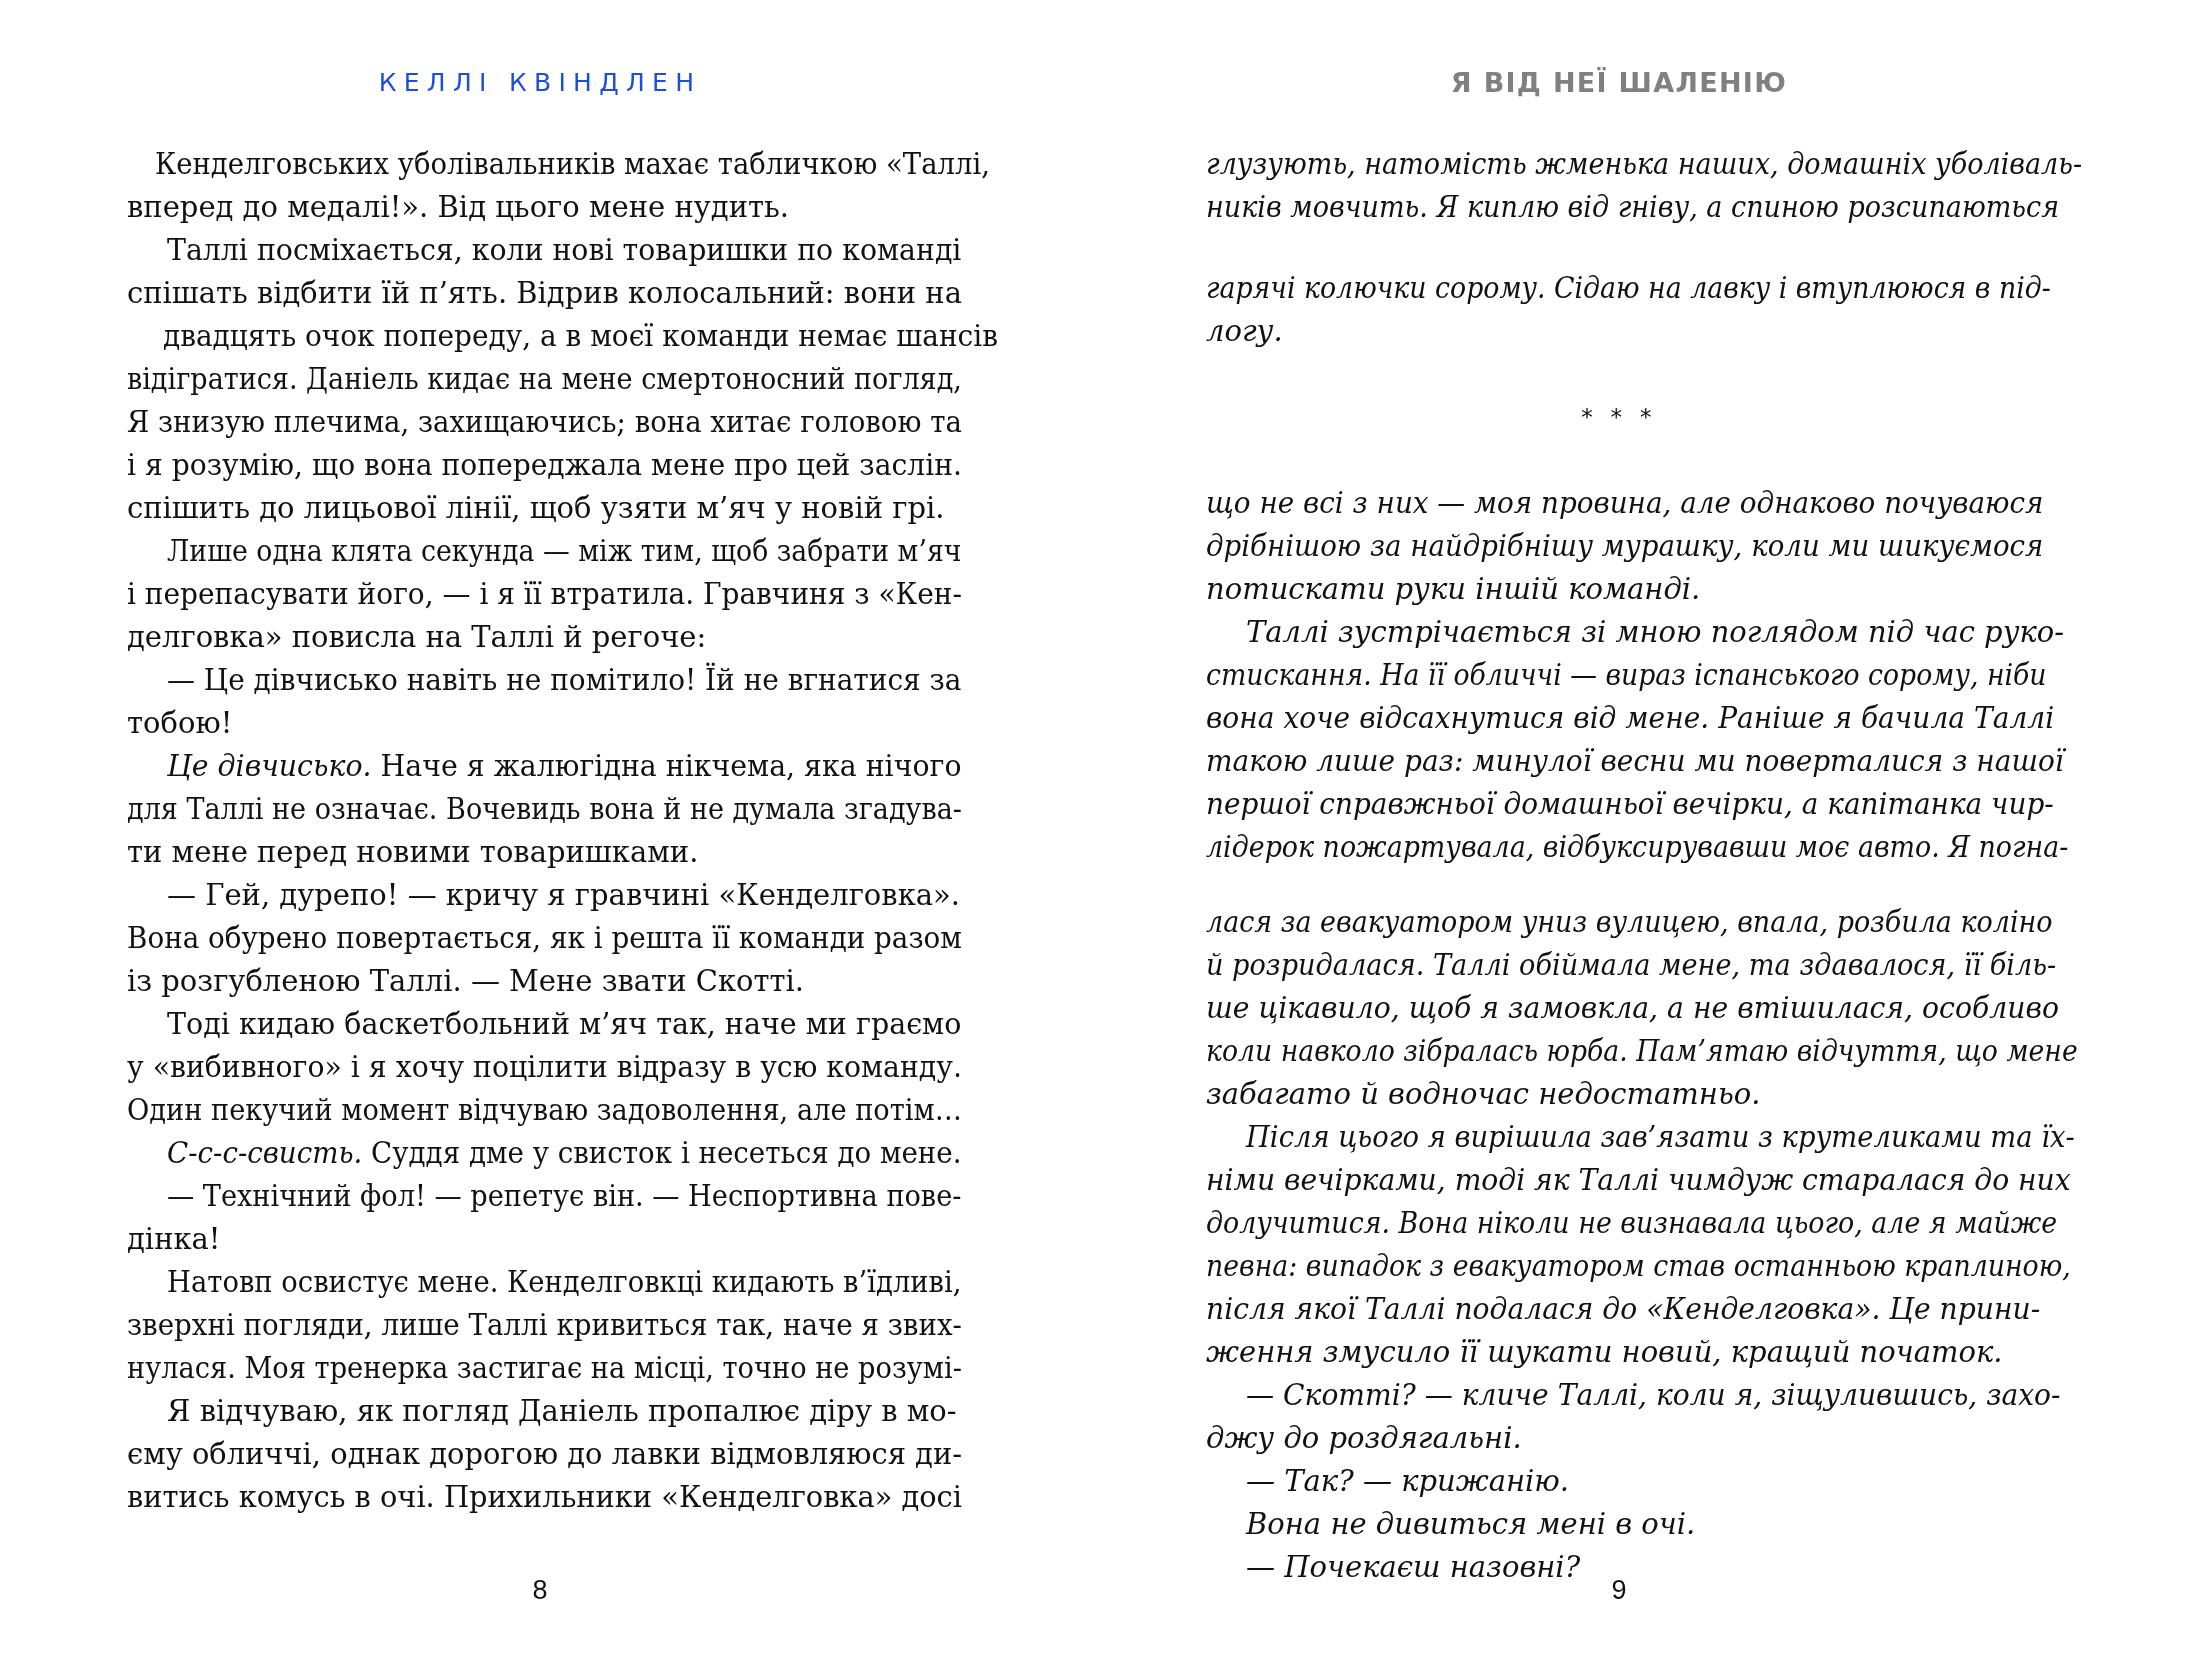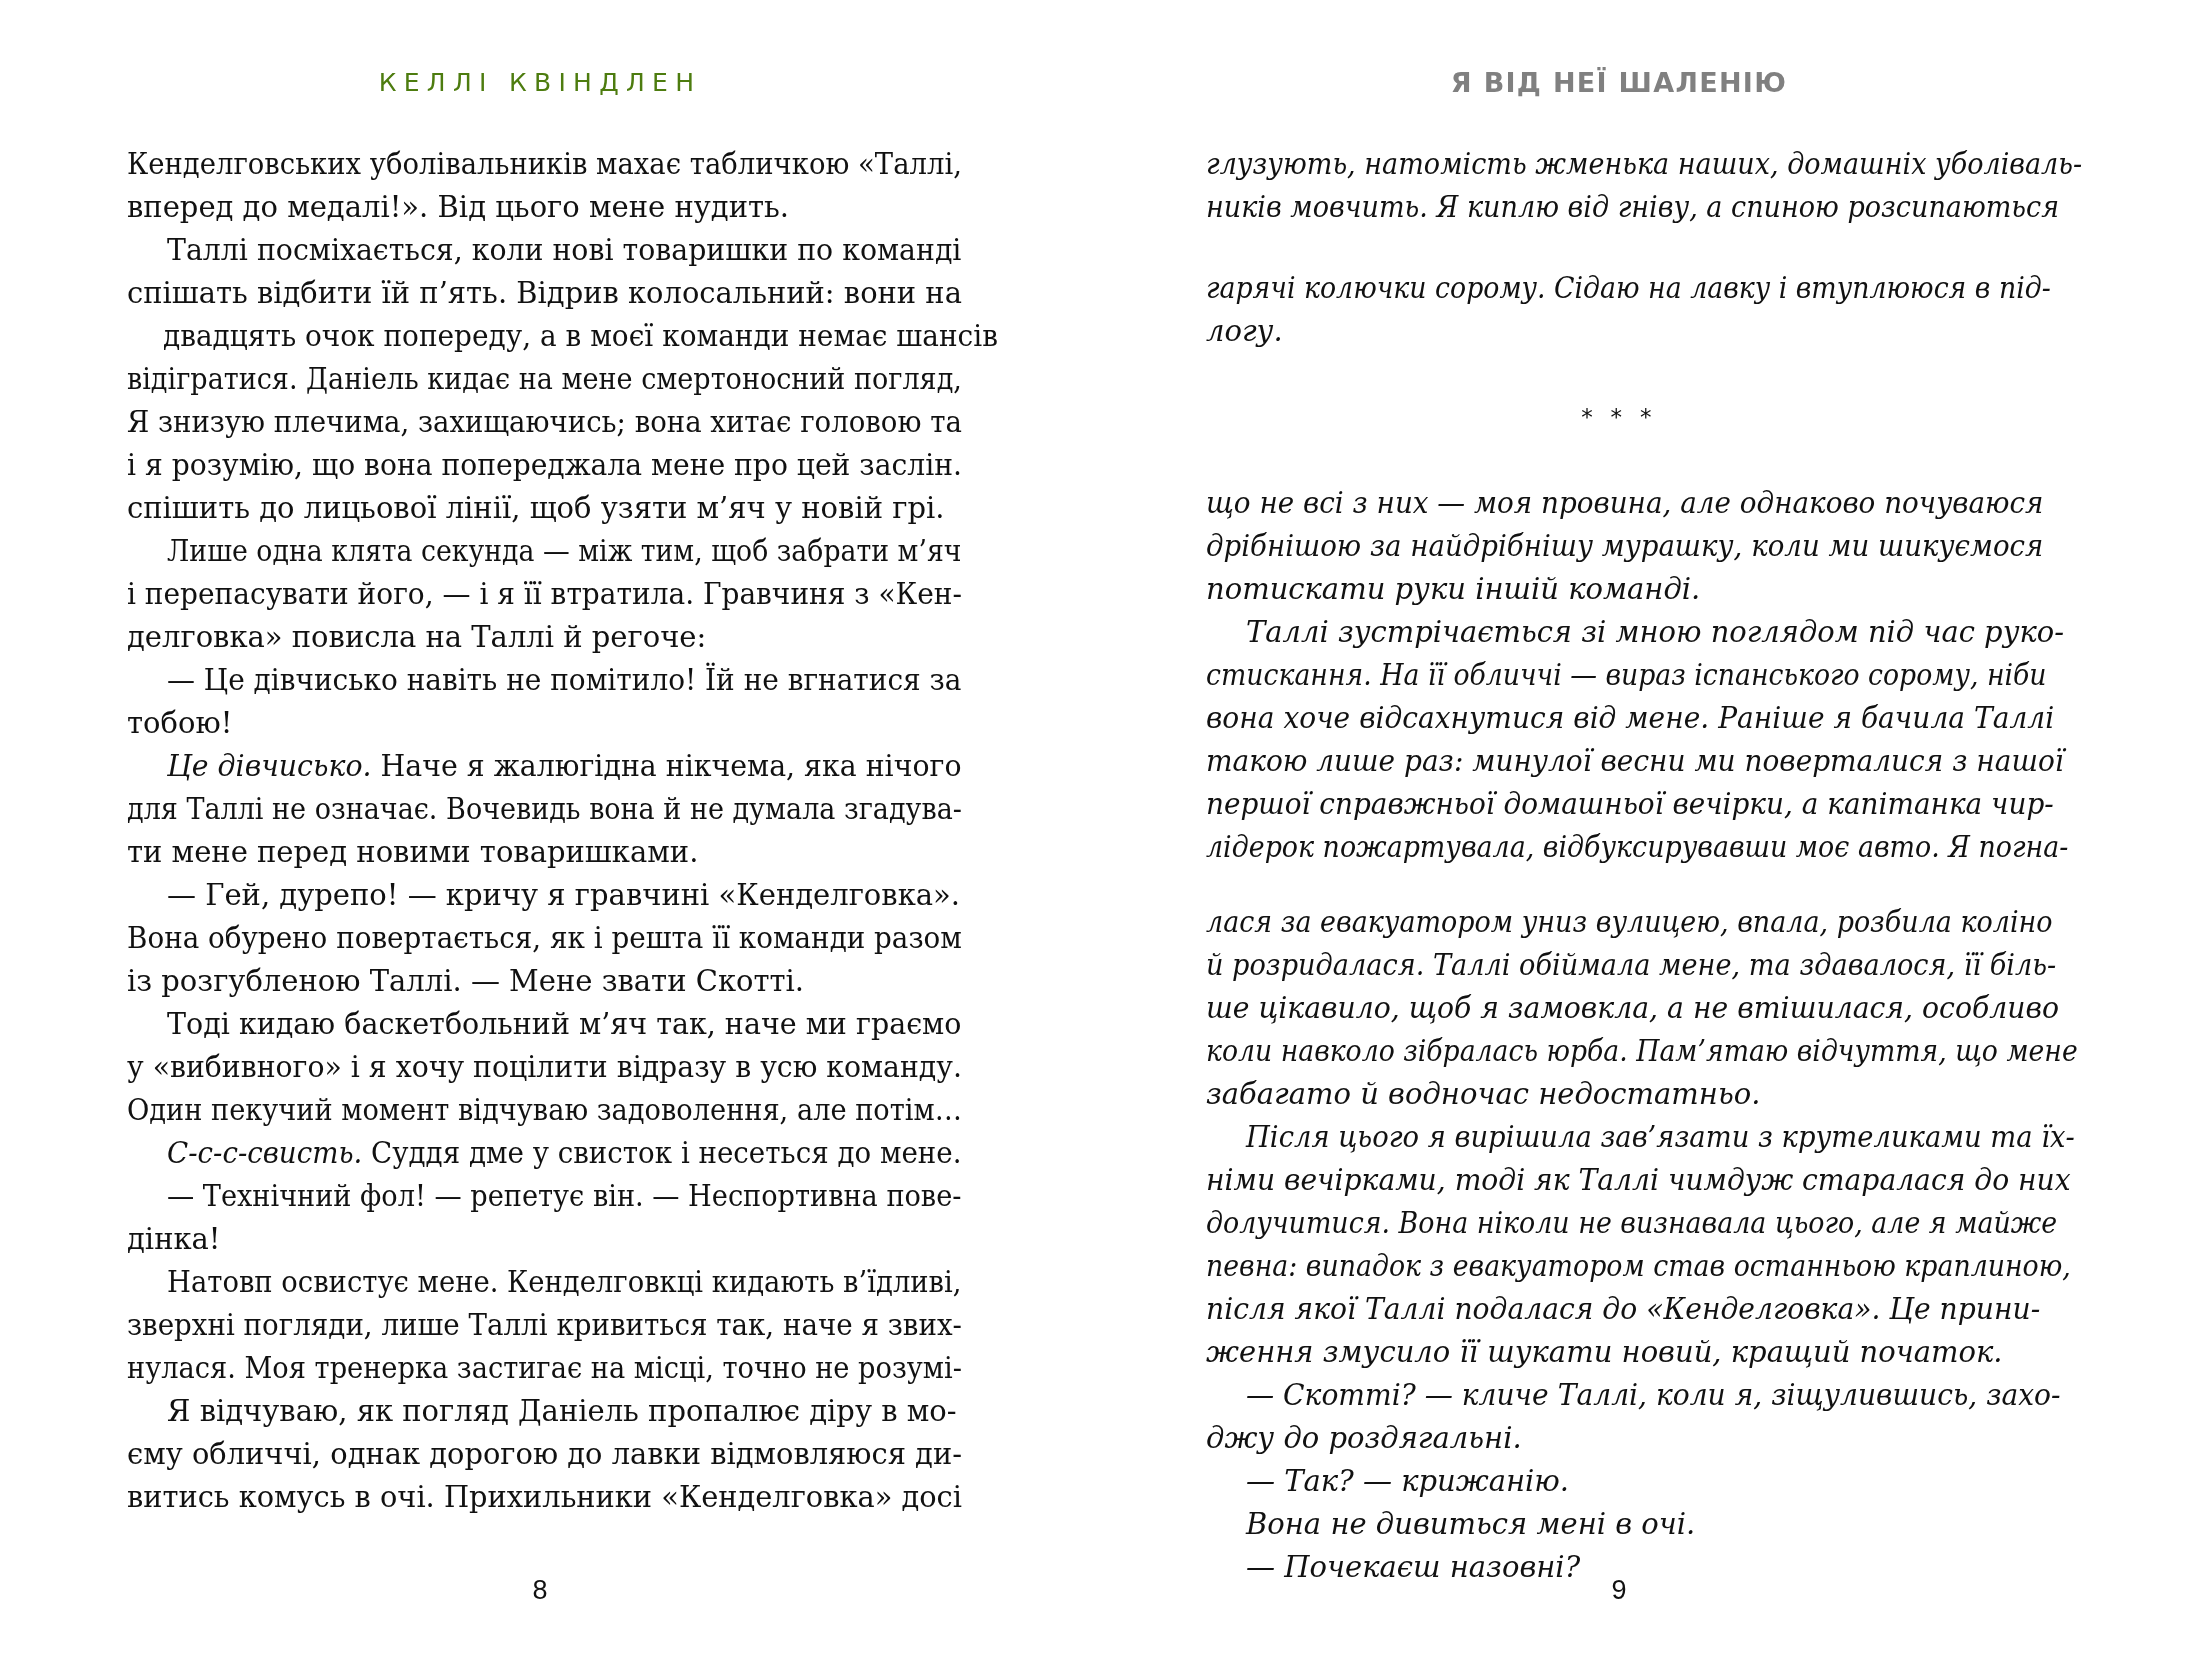--- a/index.html
+++ b/index.html
@@ -2,21 +2,21 @@
 <html style="font-size:10.7px"><head>
 <meta charset="utf-8">
 <style>
   html, body { margin: 0; padding: 0; background: #ffffff; }
   body { width: 2205px; height: 1654px; position: relative; overflow: hidden; }
   .page { position: absolute; top: 0; height: 1654px; }
   .page-left { left: 0; width: 1102px; }
   .page-right { left: 1056px; width: 1103px; }
 
   .running-head { position: absolute; top: 64px; height: 37px; line-height: 37px; text-align: center; white-space: nowrap; }
-  .page-left .running-head { left: 127px; width: 826px; font-family: "DejaVu Sans", sans-serif; font-weight: normal; font-size: 25px; letter-spacing: 7.3px; color: #4d7c0f; }
+  .page-left .running-head { left: 127px; width: 826px; font-family: "DejaVu Sans", sans-serif; font-weight: normal; font-size: 25px; letter-spacing: 7.3px; color: #1d4ed8; }
   .page-right .running-head { left: 150px; width: 826px; font-family: "DejaVu Sans", sans-serif; font-weight: bold; font-size: 27px; letter-spacing: 1.3px; color: #808080; }
 
   .text-block { position: absolute; top: 143px; width: 826px; font-family: "DejaVu Serif", serif; font-size: 29px; color: #111111; }
   .page-left .text-block { left: 127px; }
   .page-right .text-block { left: 150px; font-style: italic; }
 
   .line { height: 43px; line-height: 43px; white-space: nowrap; text-align: justify; text-align-last: justify; overflow: visible; }
   .line.indent { padding-left: 40px; }
   .line.last { text-align-last: left; }
   .line.gap { height: 43px; }
@@ -26,21 +26,21 @@
   .page-number { position: absolute; top: 1574px; width: 826px; text-align: center; font-family: "Liberation Sans", sans-serif; font-size: 27px; line-height: 33px; color: #111111; }
   .page-left .page-number { left: 127px; }
   .page-right .page-number { left: 150px; }
 </style>
 </head>
 <body>
 
 <div class="page page-left">
   <div class="running-head">КЕЛЛІ КВІНДЛЕН</div>
   <div class="text-block">
-      <div class="line" style="transform-origin: left center; white-space: nowrap;"><div style="display: inline-block; transform: scaleX(0.9467); transform-origin: left center;"><span>Кенделговських уболівальників махає табличкою «Таллі,</span></div></div>
+      <div class="line" style="transform-origin: left center; white-space: nowrap; margin-left: 28px;"><div style="display: inline-block; transform: scaleX(0.9467); transform-origin: left center;"><span>Кенделговських уболівальників махає табличкою «Таллі,</span></div></div>
       <div class="line last"><span>вперед до медалі!». Від цього мене нудить.</span></div>
       <div class="line indent" style="transform-origin: left center; white-space: nowrap;"><div style="display: inline-block; transform: scaleX(0.9781); transform-origin: left center;"><span>Таллі посміхається, коли нові товаришки по команді</span></div></div>
       <div class="line" style="transform-origin: left center; white-space: nowrap;"><div style="display: inline-block; transform: scaleX(0.9984); transform-origin: left center;"><span>спішать відбити їй п’ять. Відрив колосальний: вони на</span></div></div>
       <div class="line" style="transform-origin: left center; white-space: nowrap; margin-left: 36px;"><div style="display: inline-block; transform: scaleX(0.9638); transform-origin: left center;"><span>двадцять очок попереду, а в моєї команди немає шансів</span></div></div>
       <div class="line" style="transform-origin: left center; white-space: nowrap;"><div style="display: inline-block; transform: scaleX(0.9323); transform-origin: left center;"><span>відігратися. Даніель кидає на мене смертоносний погляд,</span></div></div>
       <div class="line" style="transform-origin: left center; white-space: nowrap;"><div style="display: inline-block; transform: scaleX(0.9507); transform-origin: left center;"><span>Я знизую плечима, захищаючись; вона хитає головою та</span></div></div>
       <div class="line" style="transform-origin: left center; white-space: nowrap;"><div style="display: inline-block; transform: scaleX(0.9715); transform-origin: left center;"><span>і я розумію, що вона попереджала мене про цей заслін.</span></div></div>
       <div class="line last"><span>спішить до лицьової лінії, щоб узяти м’яч у новій грі.</span></div>
       <div class="line indent" style="transform-origin: left center; white-space: nowrap;"><div style="display: inline-block; transform: scaleX(0.9223); transform-origin: left center;"><span>Лише одна клята секунда — між тим, щоб забрати м’яч</span></div></div>
       <div class="line" style="transform-origin: left center; white-space: nowrap;"><div style="display: inline-block; transform: scaleX(0.9656); transform-origin: left center;"><span>і перепасувати його, — і я її втратила. Гравчиня з «Кен-</span></div></div>

